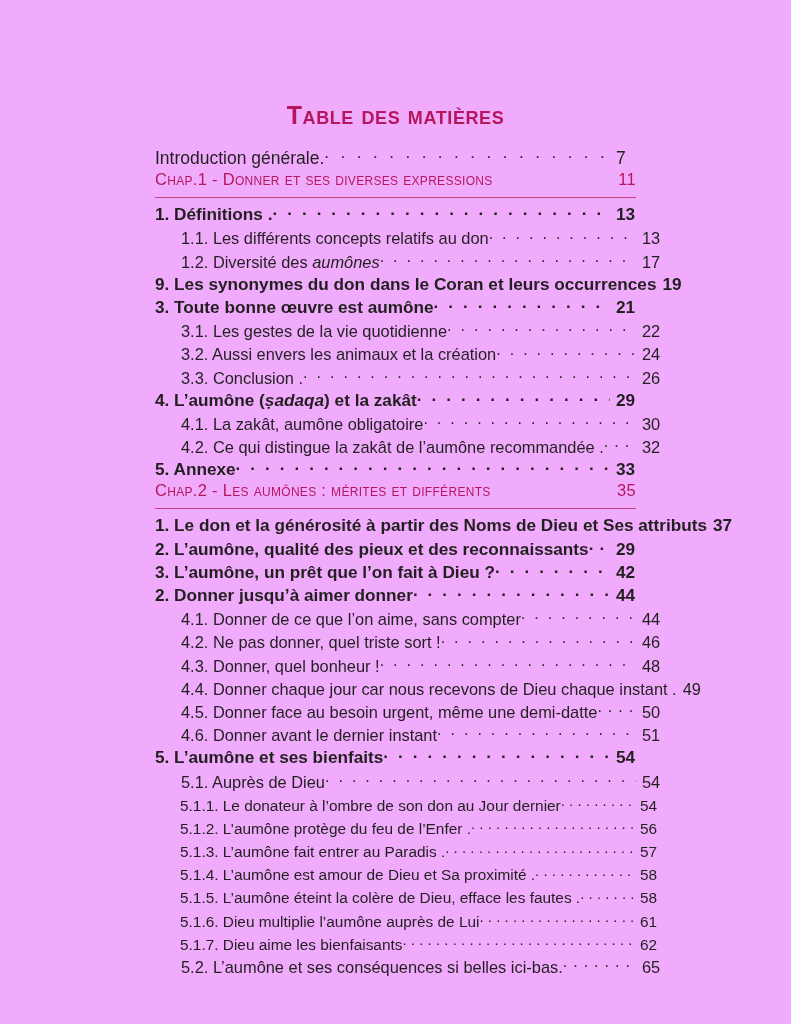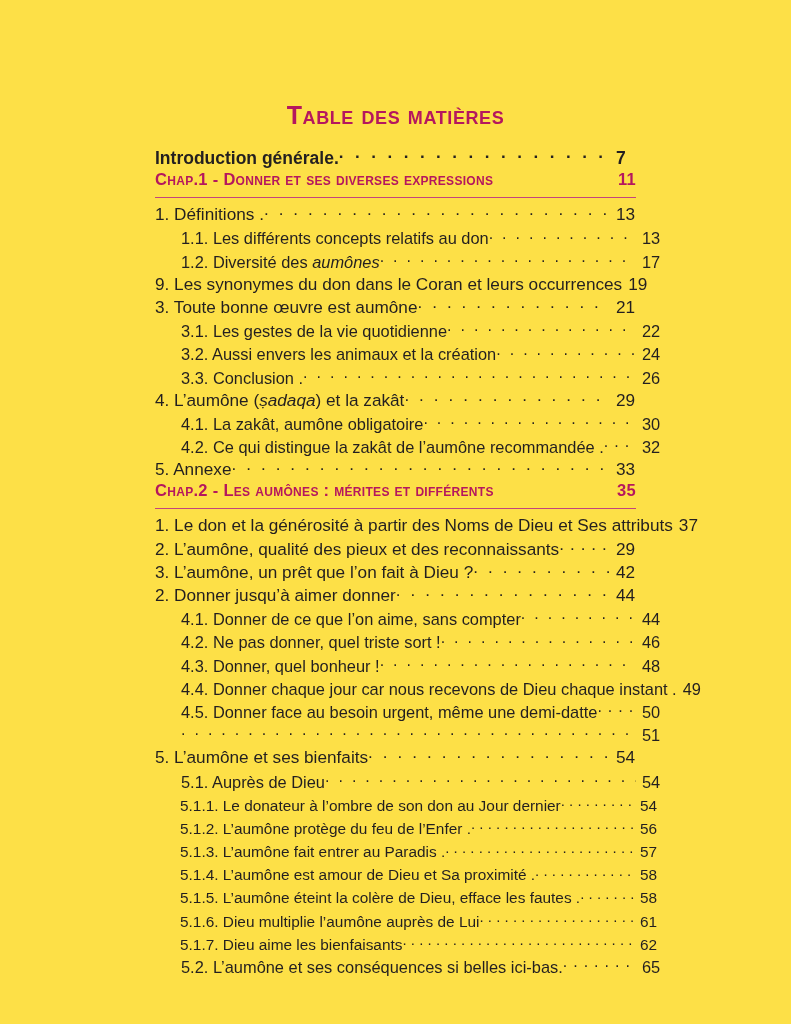--- a/index.html
+++ b/index.html
@@ -12,21 +12,21 @@
     height: 1024px;
     font-family: "Liberation Sans", sans-serif;
     color: #231f20;
     -webkit-font-smoothing: antialiased;
   }
 
   .page {
     position: relative;
     width: 791px;
     height: 1024px;
-    background: #fde047;
+    background: #f0abfc;
     box-sizing: border-box;
   }
 
   .toc-title {
     position: absolute;
     top: 101px;
     left: 0;
     width: 791px;
     text-align: center;
     font-size: 25px;
@@ -77,32 +77,32 @@
     flex: 0 0 auto;
     text-align: left;
     box-sizing: border-box;
   }
 
   
   .row-intro {
     font-size: 17.5px;
     line-height: 22px;
     height: 27px;
-    font-weight: bold;
+    font-weight: normal;
   }
   .row-intro .pageno { width: 26px; padding-left: 6px; }
   .row-intro .leader i { letter-spacing: 11.5px; font-size: 17px; }
 
   
   .chap {
     position: relative;
     display: flex;
     align-items: baseline;
     color: #b5175e;
-    font-weight: bold;
+    font-weight: normal;
     font-variant: small-caps;
     font-size: 16.5px;
     letter-spacing: 0.3px;
     line-height: 20px;
     height: 26px;
     border-bottom: 1.6px solid #c4447c;
     margin-bottom: 4px;
     padding-bottom: 2px;
     gap: 36px;
   }
@@ -114,21 +114,21 @@
     text-align: right;
     font-variant: normal;
   }
 
   
   .lv1 {
     font-size: 17.2px;
     line-height: 21px;
     height: 23.2px;
     margin-left: 0px;
-    font-weight: normal;
+    font-weight: bold;
   }
   .lv1 .pageno { width: 26px; padding-left: 6px; }
   .lv1 .leader i { letter-spacing: 10px; font-size: 17px; }
 
   
   .lv2 {
     font-size: 16.4px;
     line-height: 20px;
     height: 23.2px;
     margin-left: 26px;
@@ -320,20 +320,21 @@
           <span class="pageno">49</span>
         </div>
         <div class="entry lv2 tight">
           <span class="label">4.5. Donner face au besoin urgent, même une demi-datte</span>
           <span class="leader">
             <i>.........................................................................................</i>
           </span>
           <span class="pageno">50</span>
         </div>
         <div class="entry lv2">
+          <span class="label">4.6. Donner avant le dernier instant</span>
           <span class="leader">
             <i>.........................................................................................</i>
           </span>
           <span class="pageno">51</span>
         </div>
         <div class="entry lv1">
           <span class="label">5. L’aumône et ses bienfaits</span>
           <span class="leader">
             <i>.........................................................................................</i>
           </span>

